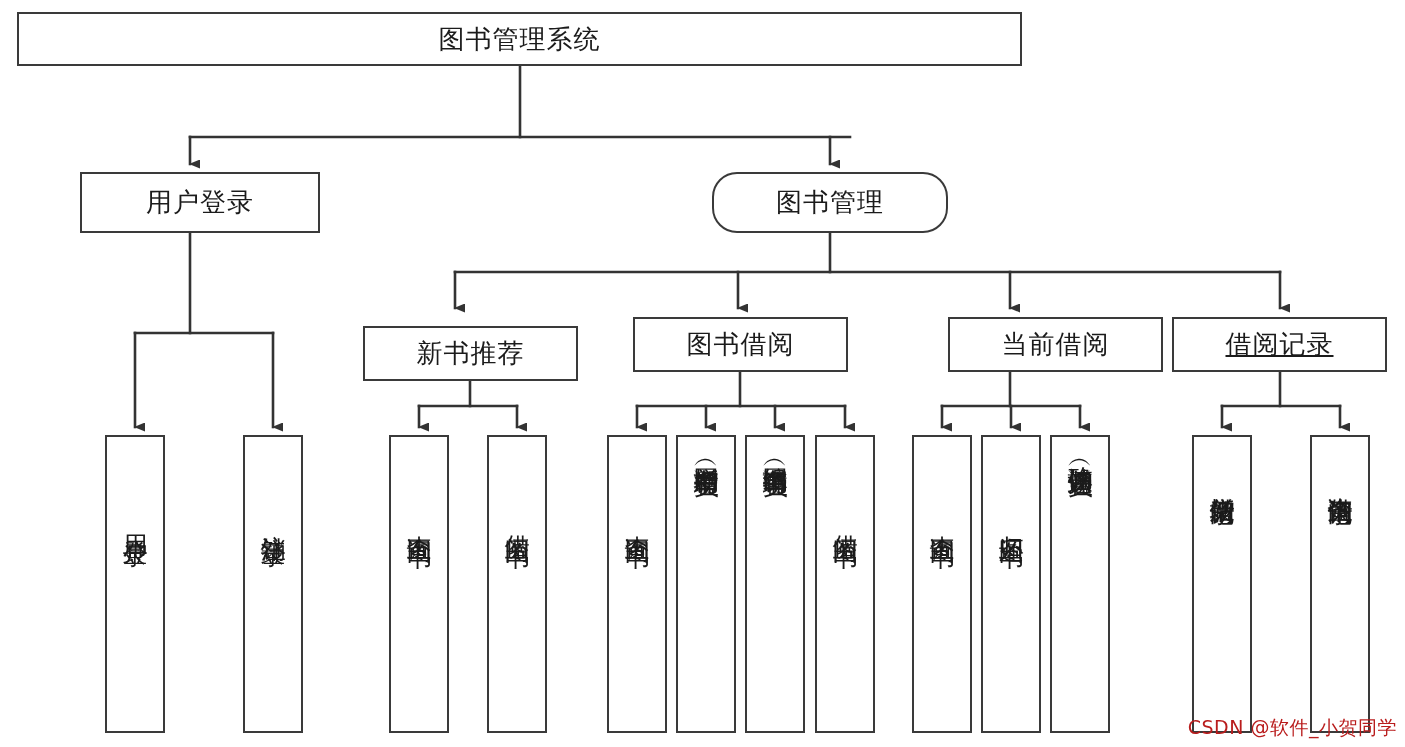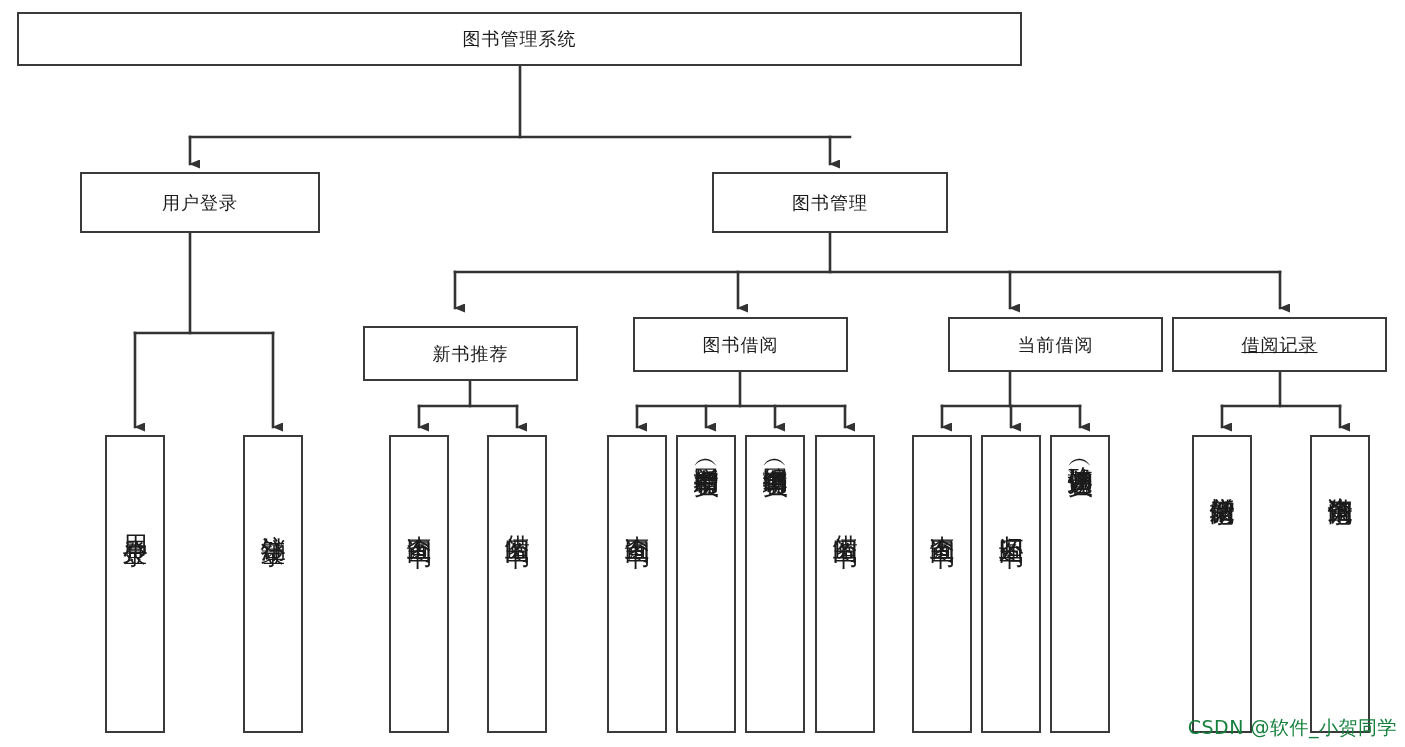--- a/index.html
+++ b/index.html
@@ -37,21 +37,21 @@
     color: #1b1b1b;
   }
   .node .label {
     display: block;
     text-align: center;
     line-height: 1.18;
     letter-spacing: 1px;
   }
   .node.horizontal .label {
     writing-mode: horizontal-tb;
-    font-size: 18px;
+    font-size: 26px;
   }
   .node.vertical {
     align-items: flex-start;
     justify-content: center;
     padding-top: 14px;
   }
   .node.vertical .label {
     writing-mode: vertical-rl;
     text-orientation: upright;
     font-size: 25px;
@@ -61,21 +61,21 @@
   }
   .node.vertical.tall-text .label {
     font-size: 25px;
     letter-spacing: 1px;
   }
   #watermark {
     position: absolute;
     right: 8px;
     bottom: 6px;
     font-size: 19px;
-    color: #15803d;
+    color: #b91c1c;
     letter-spacing: 0.5px;
     white-space: nowrap;
     font-family: "DejaVu Sans", "Liberation Sans", sans-serif;
   }
 </style>
 </head>
 <body>
 
 <div id="diagram-root">
 
@@ -129,21 +129,21 @@
     </g>
   </svg>
 
   <div class="node horizontal" style="left:17px; top:12px; width:1005px; height:54px;">
     <span class="label">图书管理系统</span>
   </div>
 
   <div class="node horizontal" style="left:80px; top:172px; width:240px; height:61px;">
     <span class="label">用户登录</span>
   </div>
-  <div class="node horizontal" style="left:712px; top:172px; width:236px; height:61px;">
+  <div class="node horizontal" style="left:712px; top:172px; width:236px; height:61px;border-radius:25px;">
     <span class="label">图书管理</span>
   </div>
 
   <div class="node horizontal" style="left:363px; top:326px; width:215px; height:55px;">
     <span class="label">新书推荐</span>
   </div>
   <div class="node horizontal" style="left:633px; top:317px; width:215px; height:55px;">
     <span class="label">图书借阅</span>
   </div>
   <div class="node horizontal" style="left:948px; top:317px; width:215px; height:55px;">

